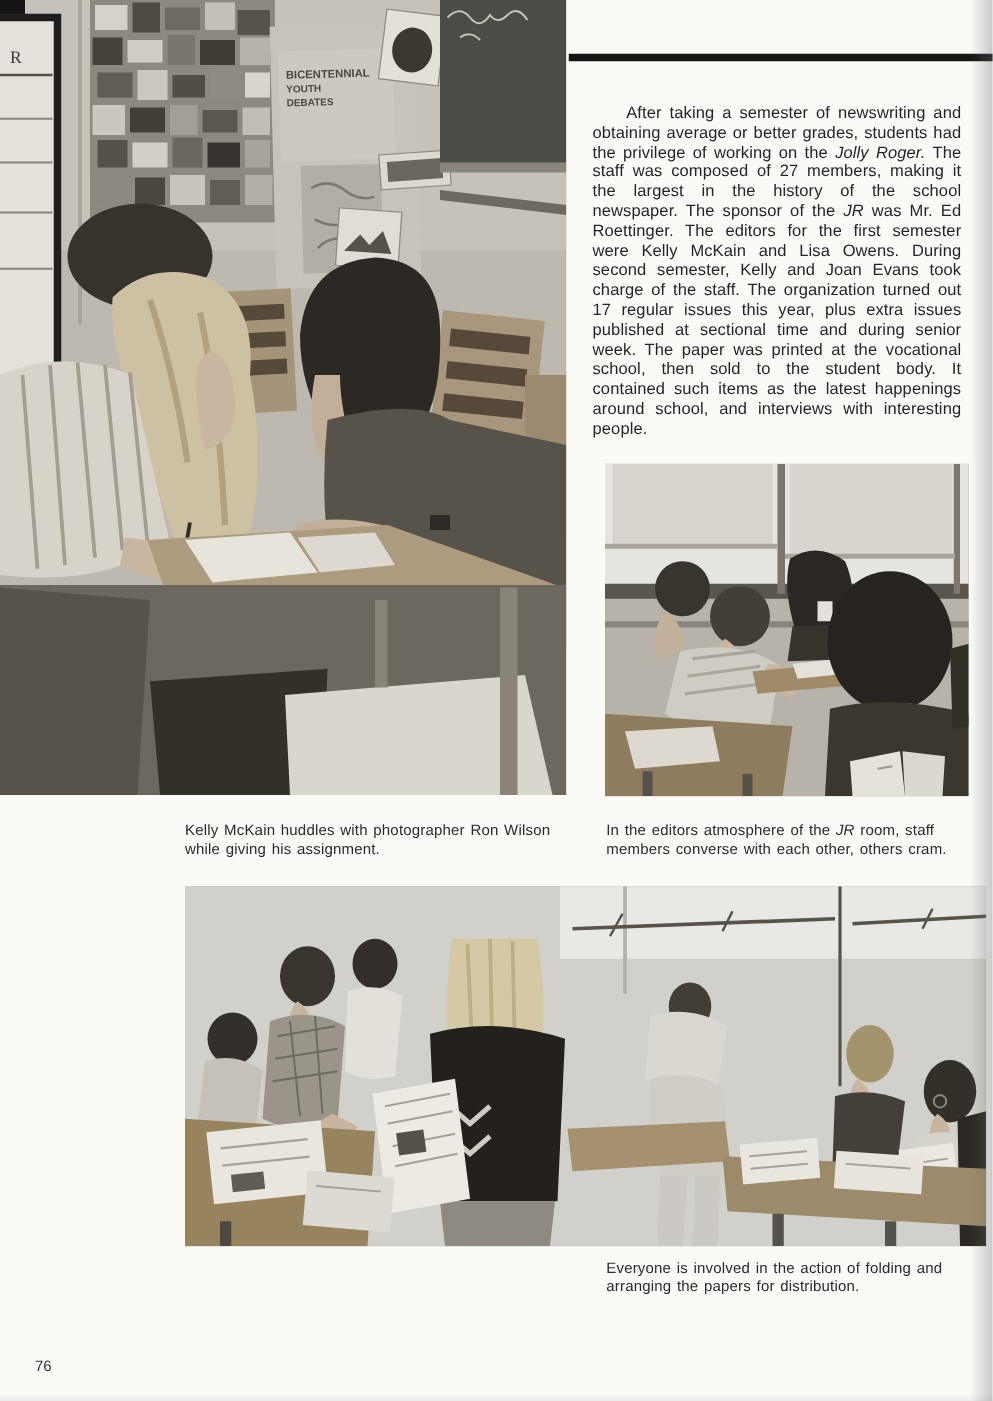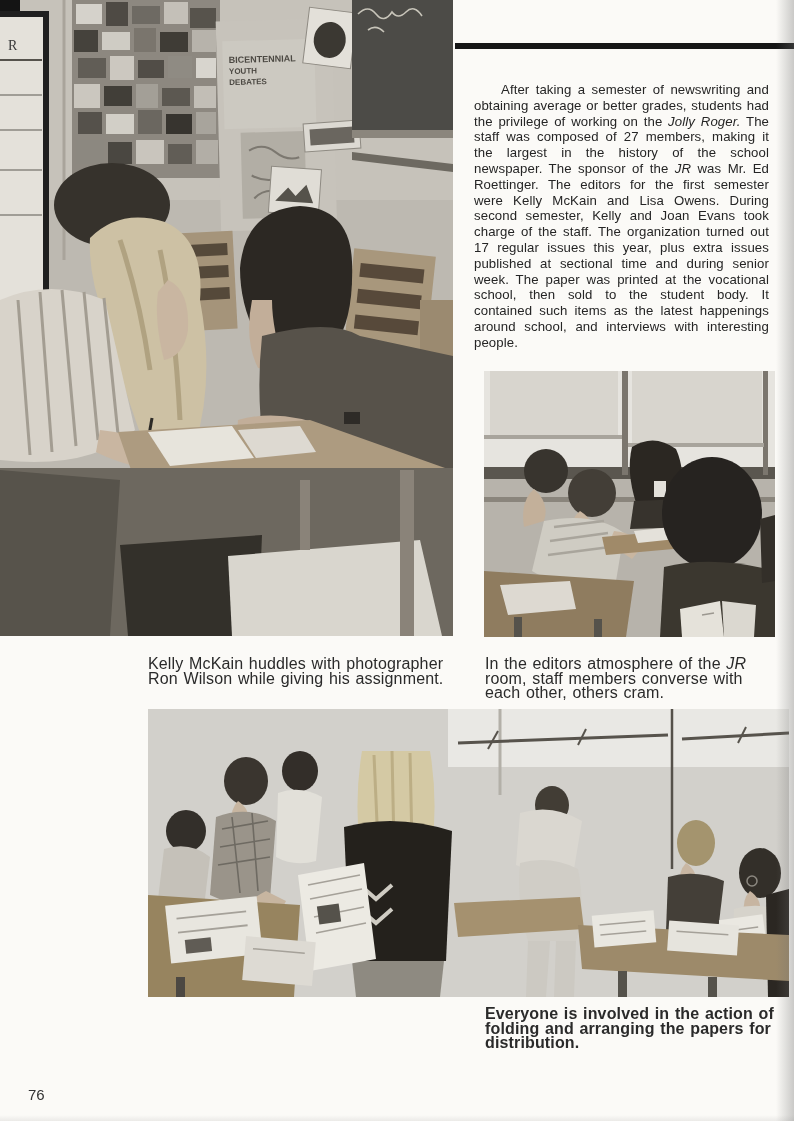--- a/index.html
+++ b/index.html
@@ -17,28 +17,28 @@
   
   .article{
     position:absolute;left:474px;top:82px;width:295px;
     font-size:13.2px;line-height:15.8px;text-align:justify;
     color:#252525;letter-spacing:.1px;word-spacing:.6px;
   }
   .article p{margin:0;text-indent:27px;}
   i{font-style:italic;margin-top:44px;}
   
   .caption{
-    position:absolute;font-size:16px;line-height:14.6px;color:#2a2a2a;
+    position:absolute;font-size:12px;line-height:14.6px;color:#2a2a2a;
     text-align:left;letter-spacing:.15px;word-spacing:1px;
   }
   .cap-left{left:148px;top:657px;width:305px;}
   .cap-right{left:485px;top:657px;width:296px;}
-  .cap-bottom{left:485px;top:1007px;width:302px;font-weight:bold;}
-  
-  .pageno{position:absolute;left:28px;top:1086px;font-size:15px;color:#333;}
+  .cap-bottom{left:485px;top:1007px;width:302px;}
+  
+  .pageno{position:absolute;left:28px;top:1086px;font-size:12px;color:#333;}
   
   .edge-right{position:absolute;top:0;right:0;width:18px;height:1121px;
     background:linear-gradient(to right, rgba(0,0,0,0), rgba(110,110,110,.35));pointer-events:none;}
   .edge-bottom{position:absolute;left:0;bottom:0;width:794px;height:6px;
     background:linear-gradient(to bottom, rgba(0,0,0,0), rgba(120,120,120,.12));pointer-events:none;}
 </style>
 </head>
 <body>
 
 <div class="photo" style="left:0;top:0;width:453px;height:636px;">

